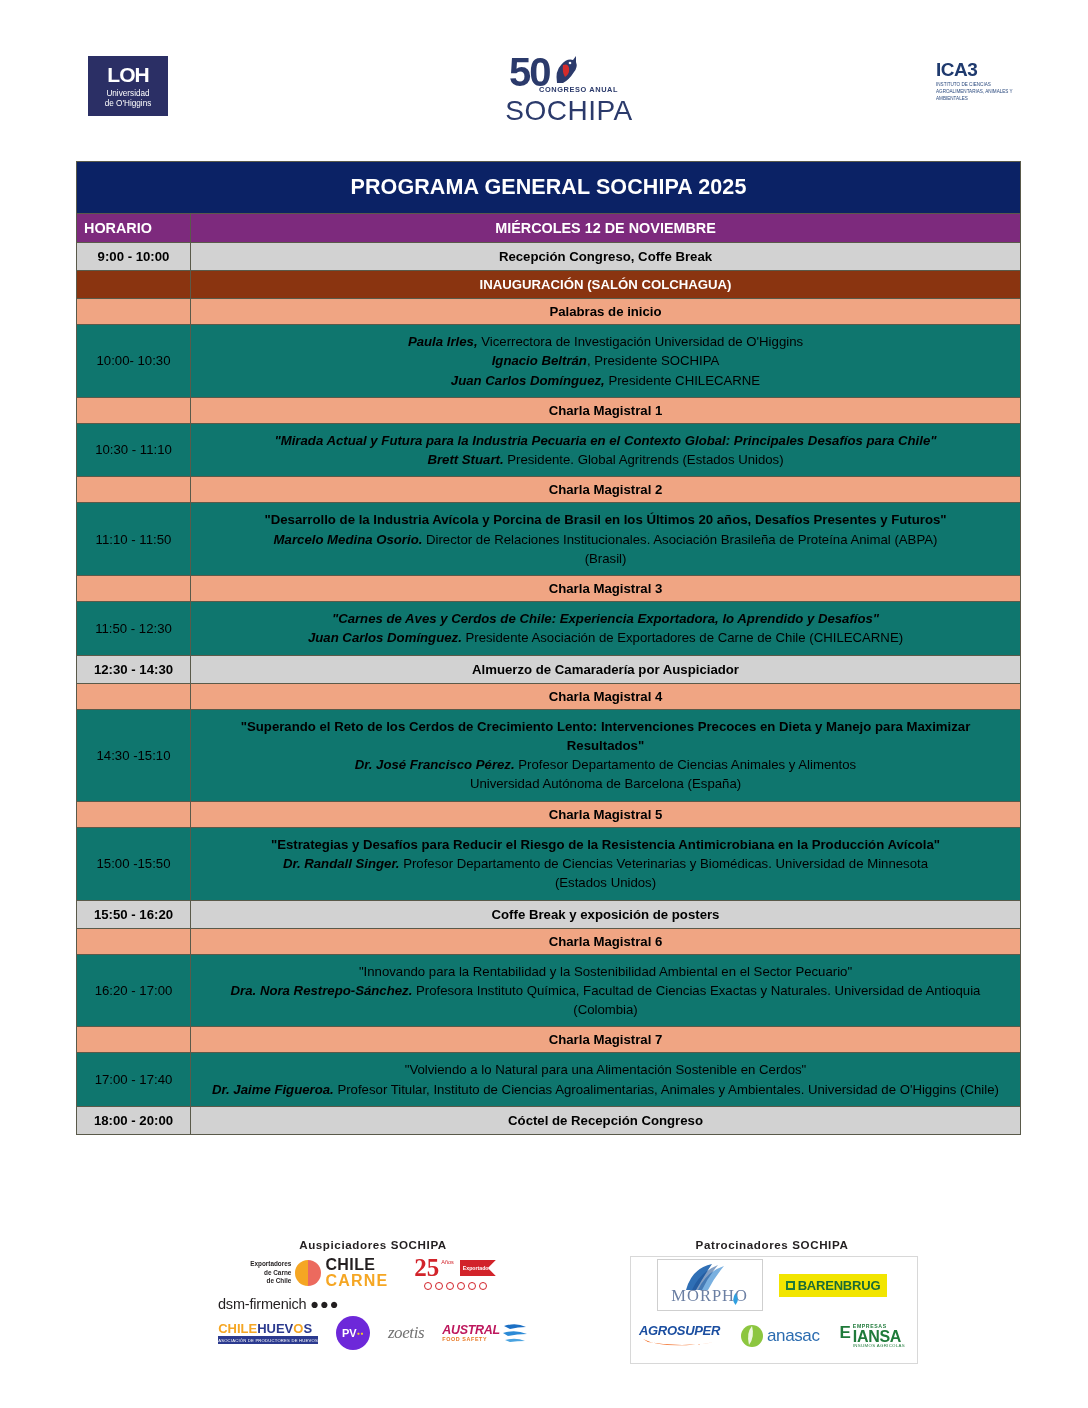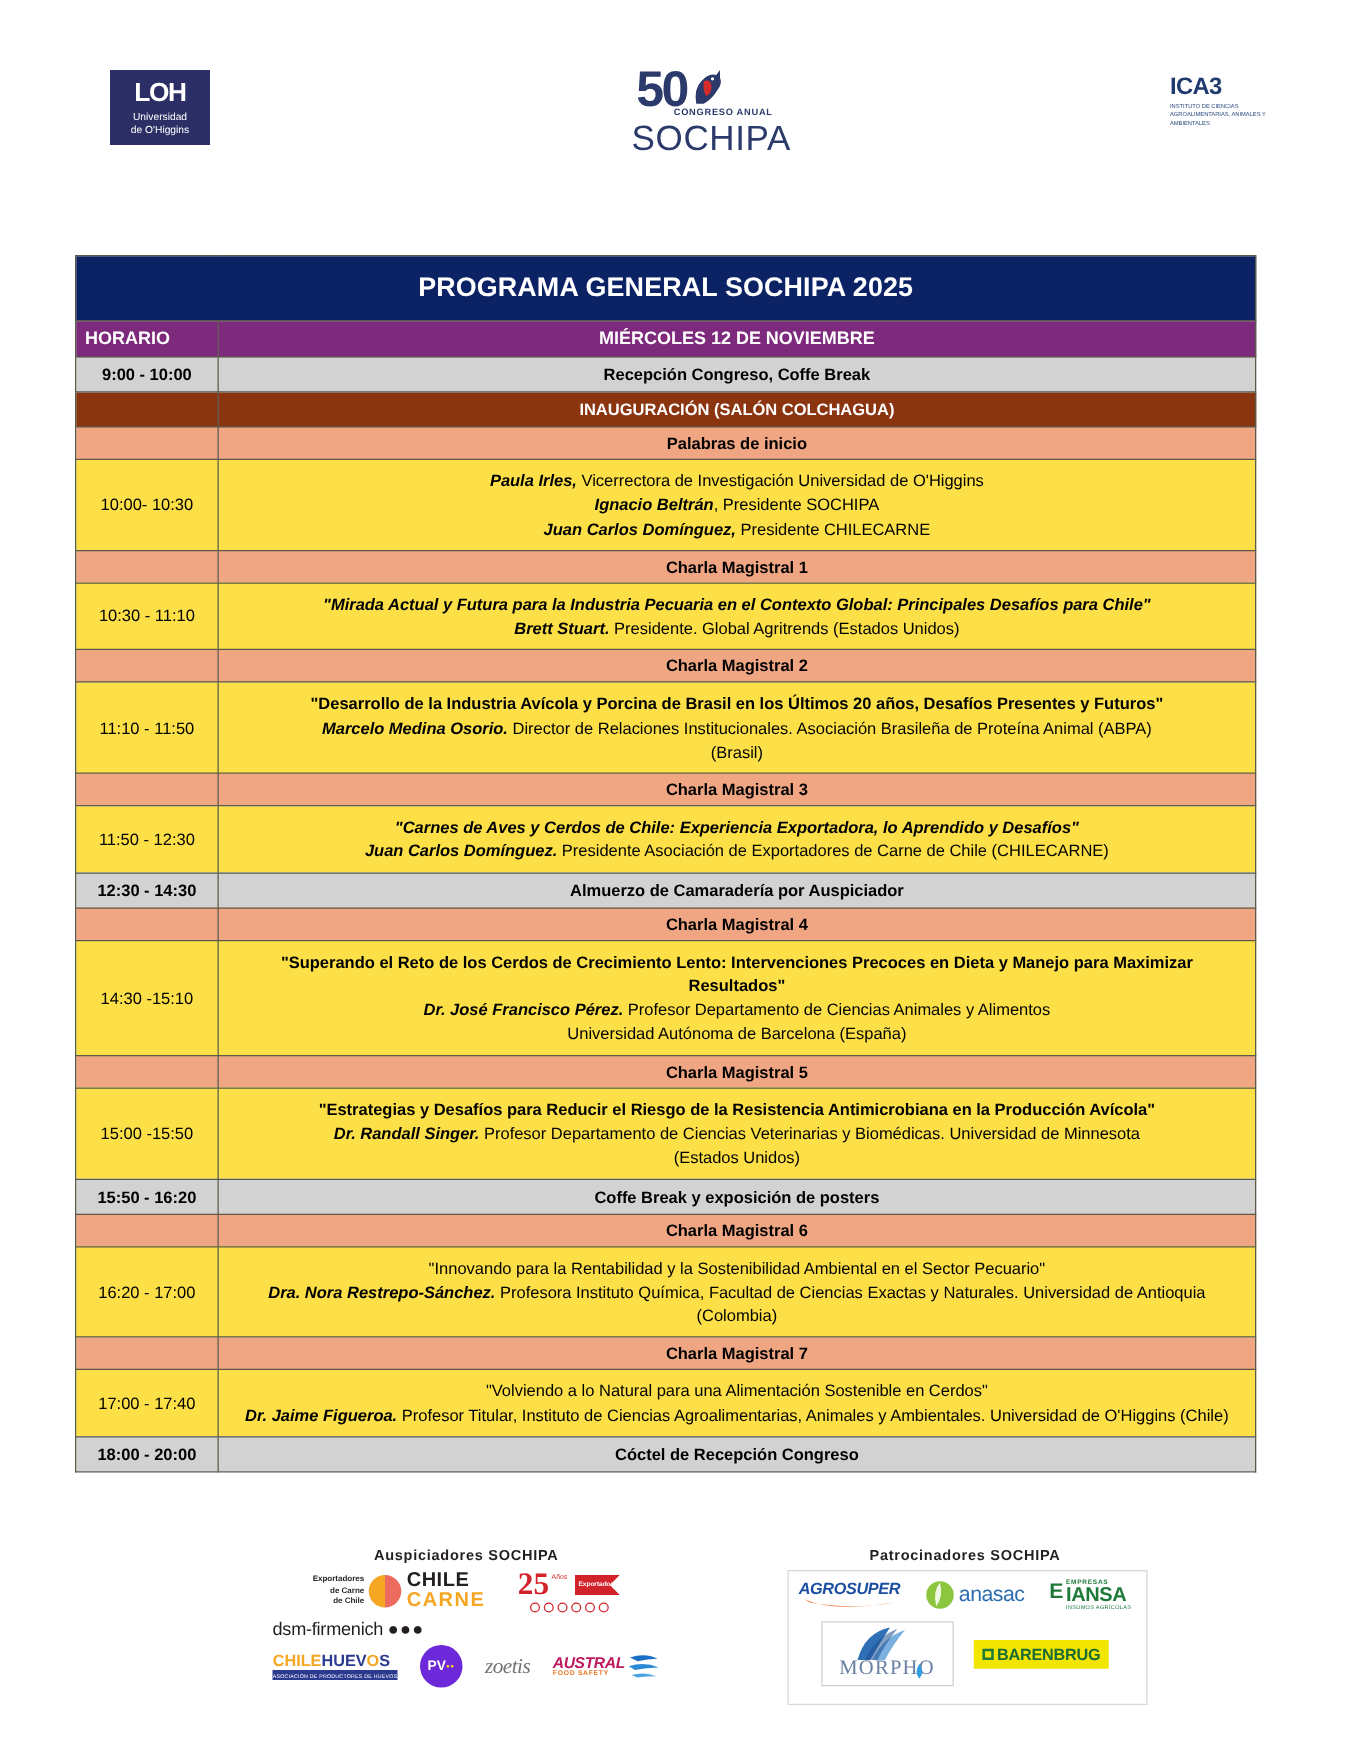--- a/index.html
+++ b/index.html
@@ -72,25 +72,24 @@
     line-height: 1; letter-spacing: -0.5px;
     font-family: "Liberation Sans", sans-serif;
   }
   .ica3-sub {
     font-size: 4.6px; color: #2b4a7e; line-height: 1.5;
     margin-top: 3px; font-family: "Liberation Sans", sans-serif;
   }
 
   
   .prog-table {
-    position: absolute; left: 60px; top: 161px;
+    position: absolute; left: 76px; top: 161px;
     width: 944px;
     border-collapse: collapse;
     table-layout: fixed;
-    margin-top: 43px;
   }
   .prog-table td {
     border: 1px solid #5a5a4a;
     font-family: "Liberation Sans", sans-serif;
     font-size: 13.2px;
     color: #000;
     vertical-align: middle;
   }
   .col-time { width: 114px; }
   .col-body { width: 830px; }
@@ -119,21 +118,21 @@
     font-weight: bold; text-align: center;
     padding: 6px 4px;
   }
   .r-gray .c-time { font-size: 13.2px; }
   .r-salmon td {
     background: #f0a583; color: #000;
     font-weight: bold; text-align: center;
     padding: 5px 4px;
   }
   .r-cream td {
-    background: #fde047; color: #000;
+    background: #0f766e; color: #000;
     text-align: center; padding: 7px 10px;
     line-height: 1.46;
   }
   .r-cream .c-time {
     font-weight: normal; padding: 4px;
     font-size: 13.2px;
   }
   .c-time { text-align: center; }
 
   .sess-line { display: block; }
@@ -511,60 +510,60 @@
             <path d="M3 18 Q14 15 23 19 Q15 19 8 20 Z" fill="#4aa3e0"></path>
           </svg>
         </div>
       </div>
     </div>
 
     <div class="spon-block patr">
       <div class="patr-box"></div>
       <div class="spon-head">Patrocinadores SOCHIPA</div>
 
-      <div class="spon-row" style="gap:20px; margin-top:12px;">
-        <div class="logo-agrosuper">
-          <div class="ag-text">AGROSUPER</div>
-          <svg class="ag-swoosh" viewBox="0 0 76 12">
-            <path d="M1 2 Q22 13 74 5 Q40 11 6 5 Z" fill="#f26a21"></path>
-          </svg>
-        </div>
-
-        <div class="logo-anasac">
-          <svg class="an-leaf" viewBox="0 0 24 24">
-            <circle cx="12" cy="12" r="11" fill="#8cc63f"></circle>
-            <path d="M12 2 Q6 9 9 21 Q15 13 12 2 Z" fill="#ffffff" opacity="0.85"></path>
-          </svg>
-          <div class="an-text">anasac</div>
-        </div>
-
-        <div class="logo-iansa">
-          <div class="ia-e">E</div>
-          <div class="ia-right">
-            <div class="ia-emp">EMPRESAS</div>
-            <div class="ia-name">IANSA</div>
-            <div class="ia-sub">INSUMOS AGRÍCOLAS</div>
-          </div>
-        </div>
-      </div>
-
       <div class="spon-row" style="gap:16px; margin-top:8px;">
         <div class="logo-morpho">
           <svg class="mo-wing" viewBox="0 0 44 30">
             <path d="M4 28 Q10 6 30 2 Q22 14 14 28 Z" fill="#2f6fb5"></path>
             <path d="M16 28 Q24 10 42 4 Q32 16 26 28 Z" fill="#79b0e0"></path>
             <path d="M10 28 Q18 10 36 3 Q26 15 20 28 Z" fill="#1b4f91" opacity="0.55"></path>
           </svg>
           <div class="mo-text">MORPHO</div>
           <svg class="mo-drop" viewBox="0 0 9 13">
             <path d="M4.5 0 Q9 7 4.5 12 Q0 7 4.5 0 Z" fill="#2f9fe0"></path>
           </svg>
         </div>
 
         <div class="logo-barenbrug">
           <span class="bb-sq"></span>
           <span class="bb-text">BARENBRUG</span>
         </div>
       </div>
+
+      <div class="spon-row" style="gap:20px; margin-top:12px;">
+        <div class="logo-agrosuper">
+          <div class="ag-text">AGROSUPER</div>
+          <svg class="ag-swoosh" viewBox="0 0 76 12">
+            <path d="M1 2 Q22 13 74 5 Q40 11 6 5 Z" fill="#f26a21"></path>
+          </svg>
+        </div>
+
+        <div class="logo-anasac">
+          <svg class="an-leaf" viewBox="0 0 24 24">
+            <circle cx="12" cy="12" r="11" fill="#8cc63f"></circle>
+            <path d="M12 2 Q6 9 9 21 Q15 13 12 2 Z" fill="#ffffff" opacity="0.85"></path>
+          </svg>
+          <div class="an-text">anasac</div>
+        </div>
+
+        <div class="logo-iansa">
+          <div class="ia-e">E</div>
+          <div class="ia-right">
+            <div class="ia-emp">EMPRESAS</div>
+            <div class="ia-name">IANSA</div>
+            <div class="ia-sub">INSUMOS AGRÍCOLAS</div>
+          </div>
+        </div>
+      </div>
     </div>
   </div>
 
 </div>
 
 </body></html>

